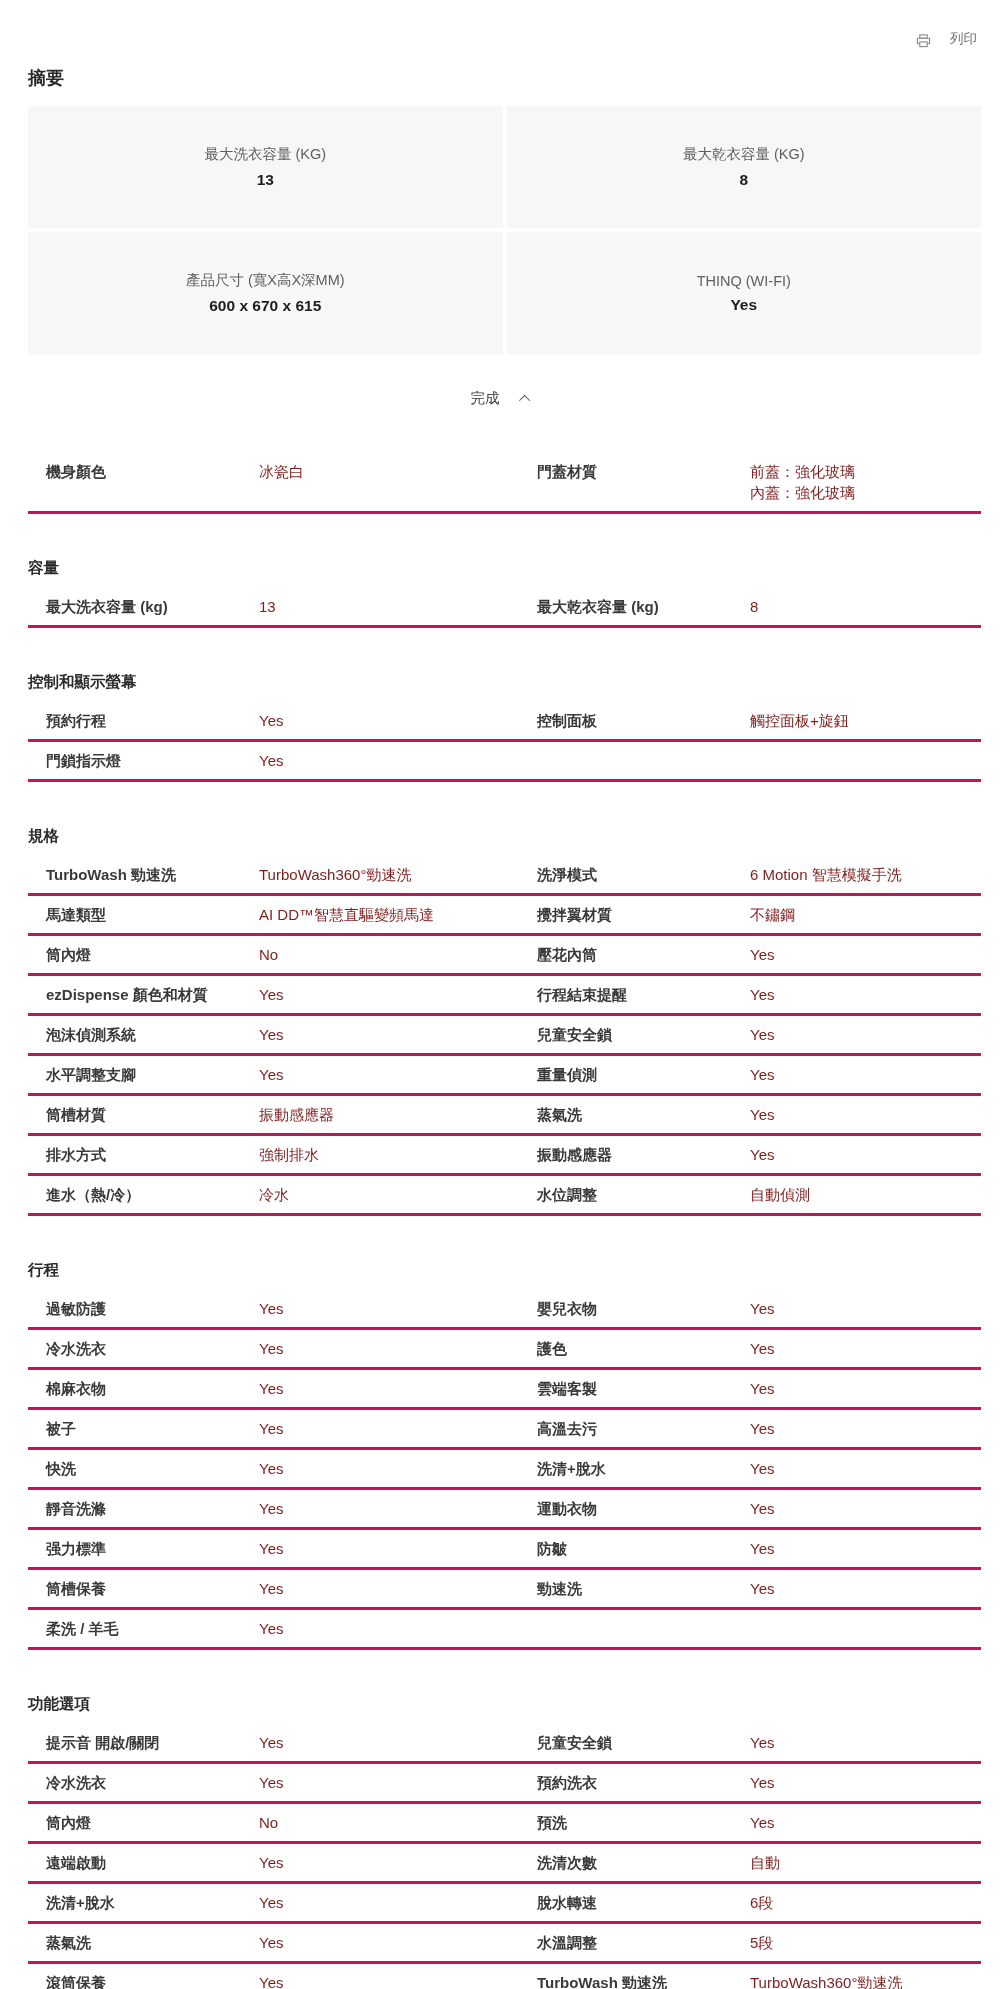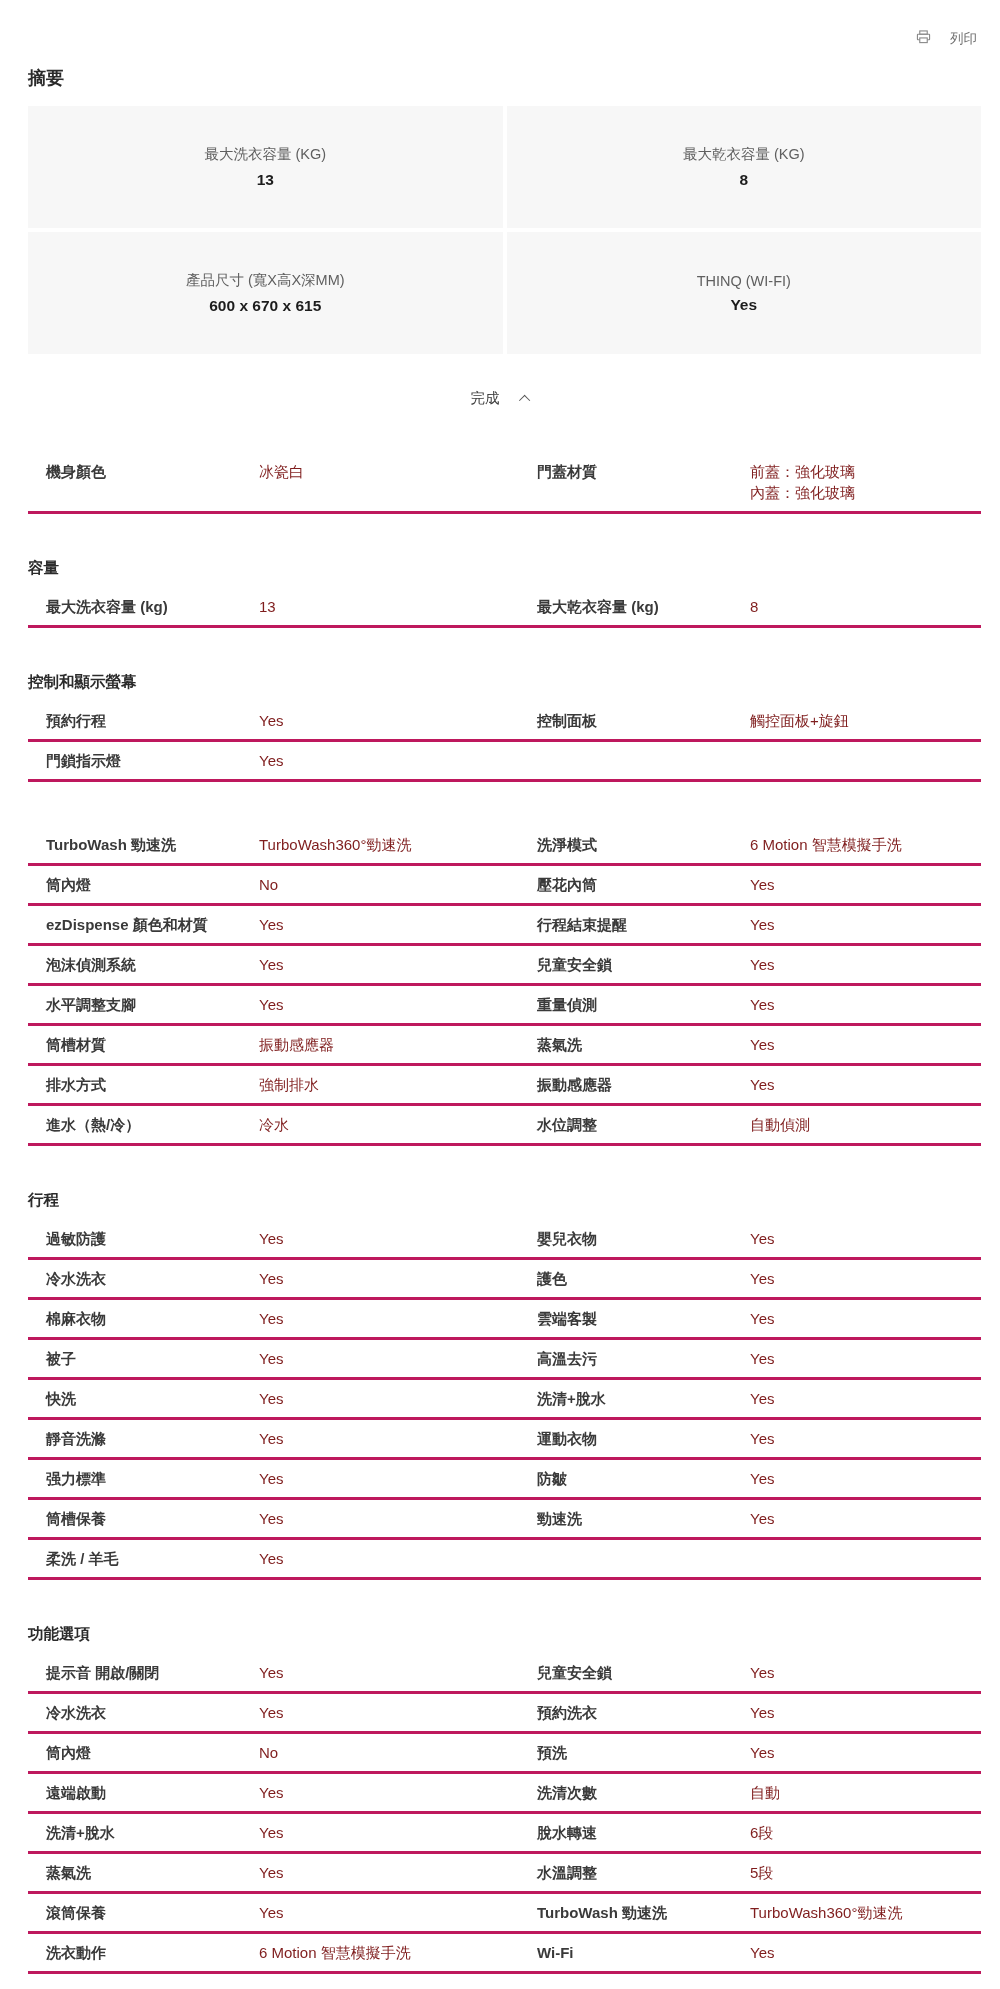--- a/index.html
+++ b/index.html
@@ -3,21 +3,21 @@
 <meta charset="utf-8">
 <style>
   html,body{margin:0;padding:0;}
   body{
     width:1000px;height:1989px;background:#ffffff;overflow:hidden;
     font-family:"Liberation Sans","DejaVu Sans",sans-serif;
     -webkit-font-smoothing:antialiased;color:#333;
   }
   
   .print-row{padding:30px 23px 0 0;text-align:right;height:22px;}
-  .print-btn{display:inline-flex;align-items:flex-start;gap:19px;color:#6f6f6f;font-size:13.5px;cursor:pointer;text-decoration:none;}
+  .print-btn{display:inline-flex;align-items:flex-end;gap:19px;color:#6f6f6f;font-size:13.5px;cursor:pointer;text-decoration:none;}
   .print-btn svg{display:block;}
   
   .page-title{margin:14px 0 0 28px;font-size:18px;font-weight:700;color:#2b2b2b;}
   .summary-grid{
     margin:16px 19px 0 28px;display:grid;grid-template-columns:1fr 1fr;gap:4px;
   }
   .sum-card{
     background:#f7f7f7;height:122px;display:flex;flex-direction:column;
     align-items:center;justify-content:center;text-align:center;
   }
@@ -137,33 +137,45 @@
   <div class="spec-row">
   <div class="cell">
     <div class="spec-label">門鎖指示燈</div>
     <div class="spec-value">Yes</div>
   </div>
 </div>
 </div>
   </div>
 
   <div class="section">
+    <div class="section-title">規格</div>
     <div>
   <div class="spec-row">
   <div class="cell">
     <div class="spec-label">TurboWash 勁速洗</div>
     <div class="spec-value">TurboWash360°勁速洗</div>
   </div>
 
   <div class="cell">
     <div class="spec-label">洗淨模式</div>
     <div class="spec-value">6 Motion 智慧模擬手洗</div>
   </div>
 </div>
 
+  <div class="spec-row">
+  <div class="cell">
+    <div class="spec-label">馬達類型</div>
+    <div class="spec-value">AI DD™智慧直驅變頻馬達</div>
+  </div>
+
+  <div class="cell">
+    <div class="spec-label">攪拌翼材質</div>
+    <div class="spec-value">不鏽鋼</div>
+  </div>
+</div>
 
   <div class="spec-row">
   <div class="cell">
     <div class="spec-label">筒內燈</div>
     <div class="spec-value">No</div>
   </div>
 
   <div class="cell">
     <div class="spec-label">壓花內筒</div>
     <div class="spec-value">Yes</div>

